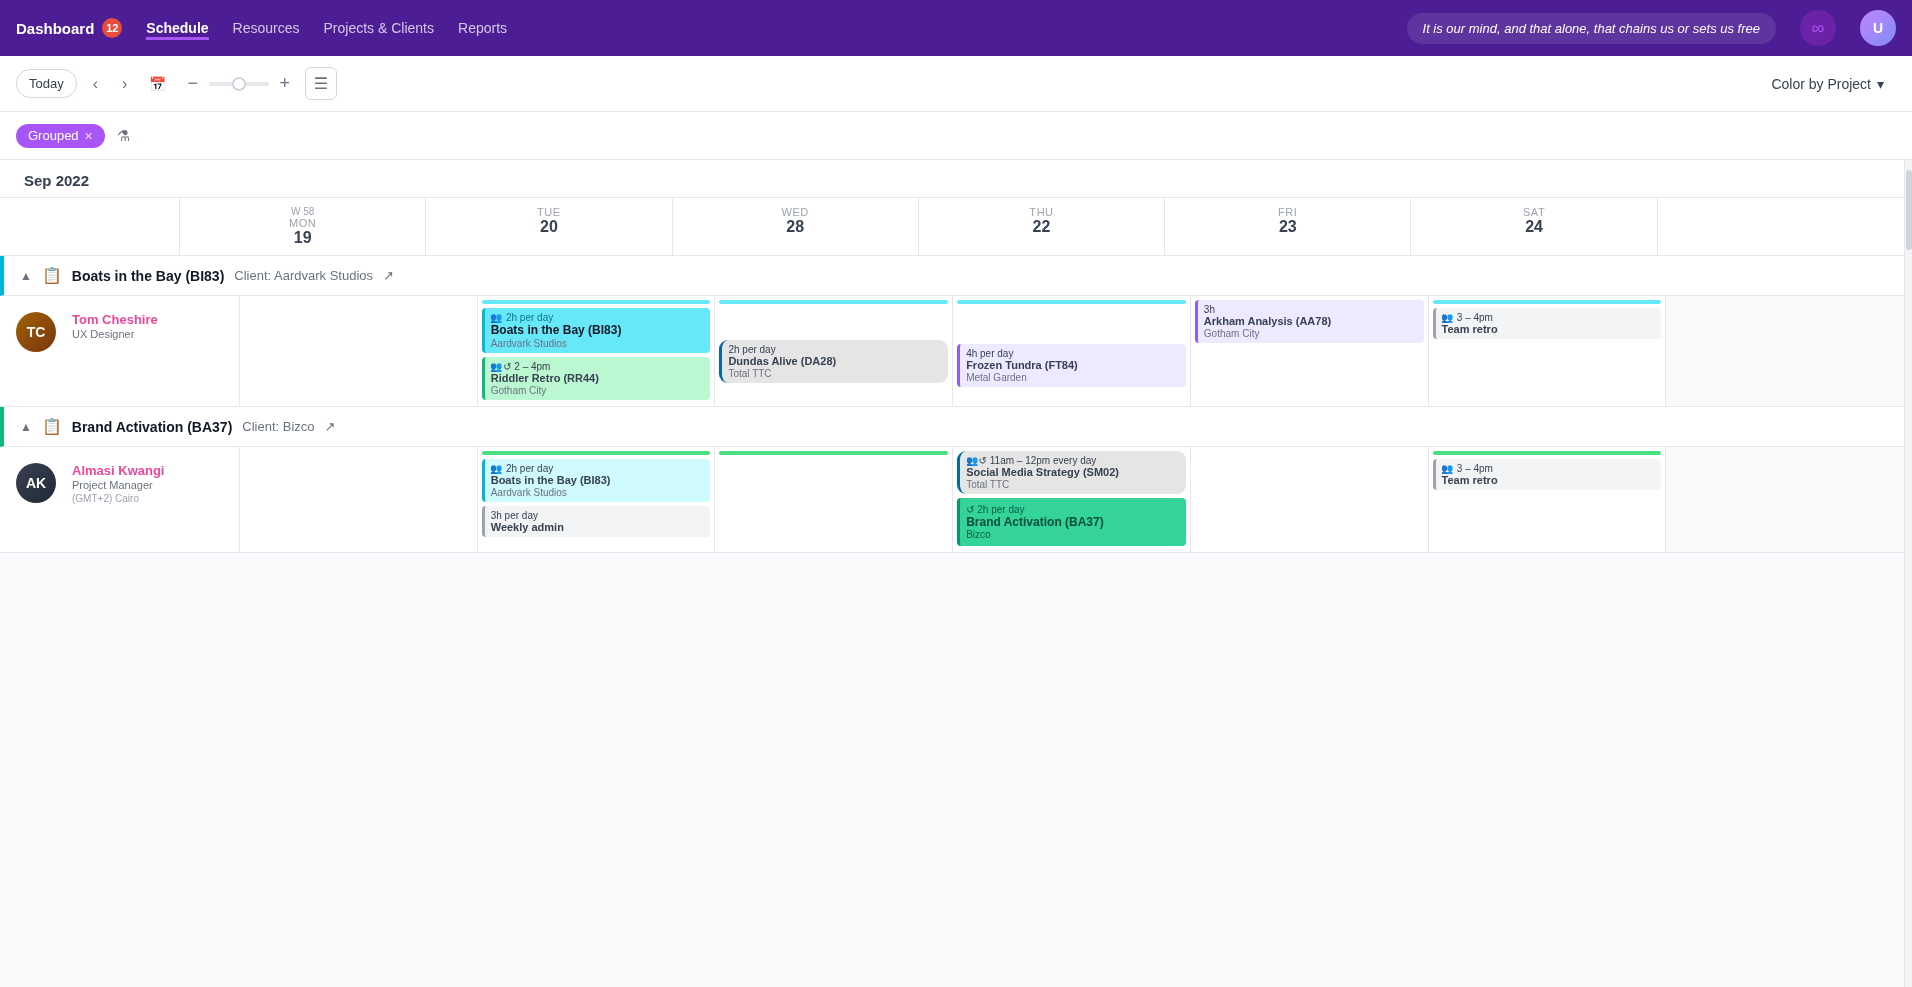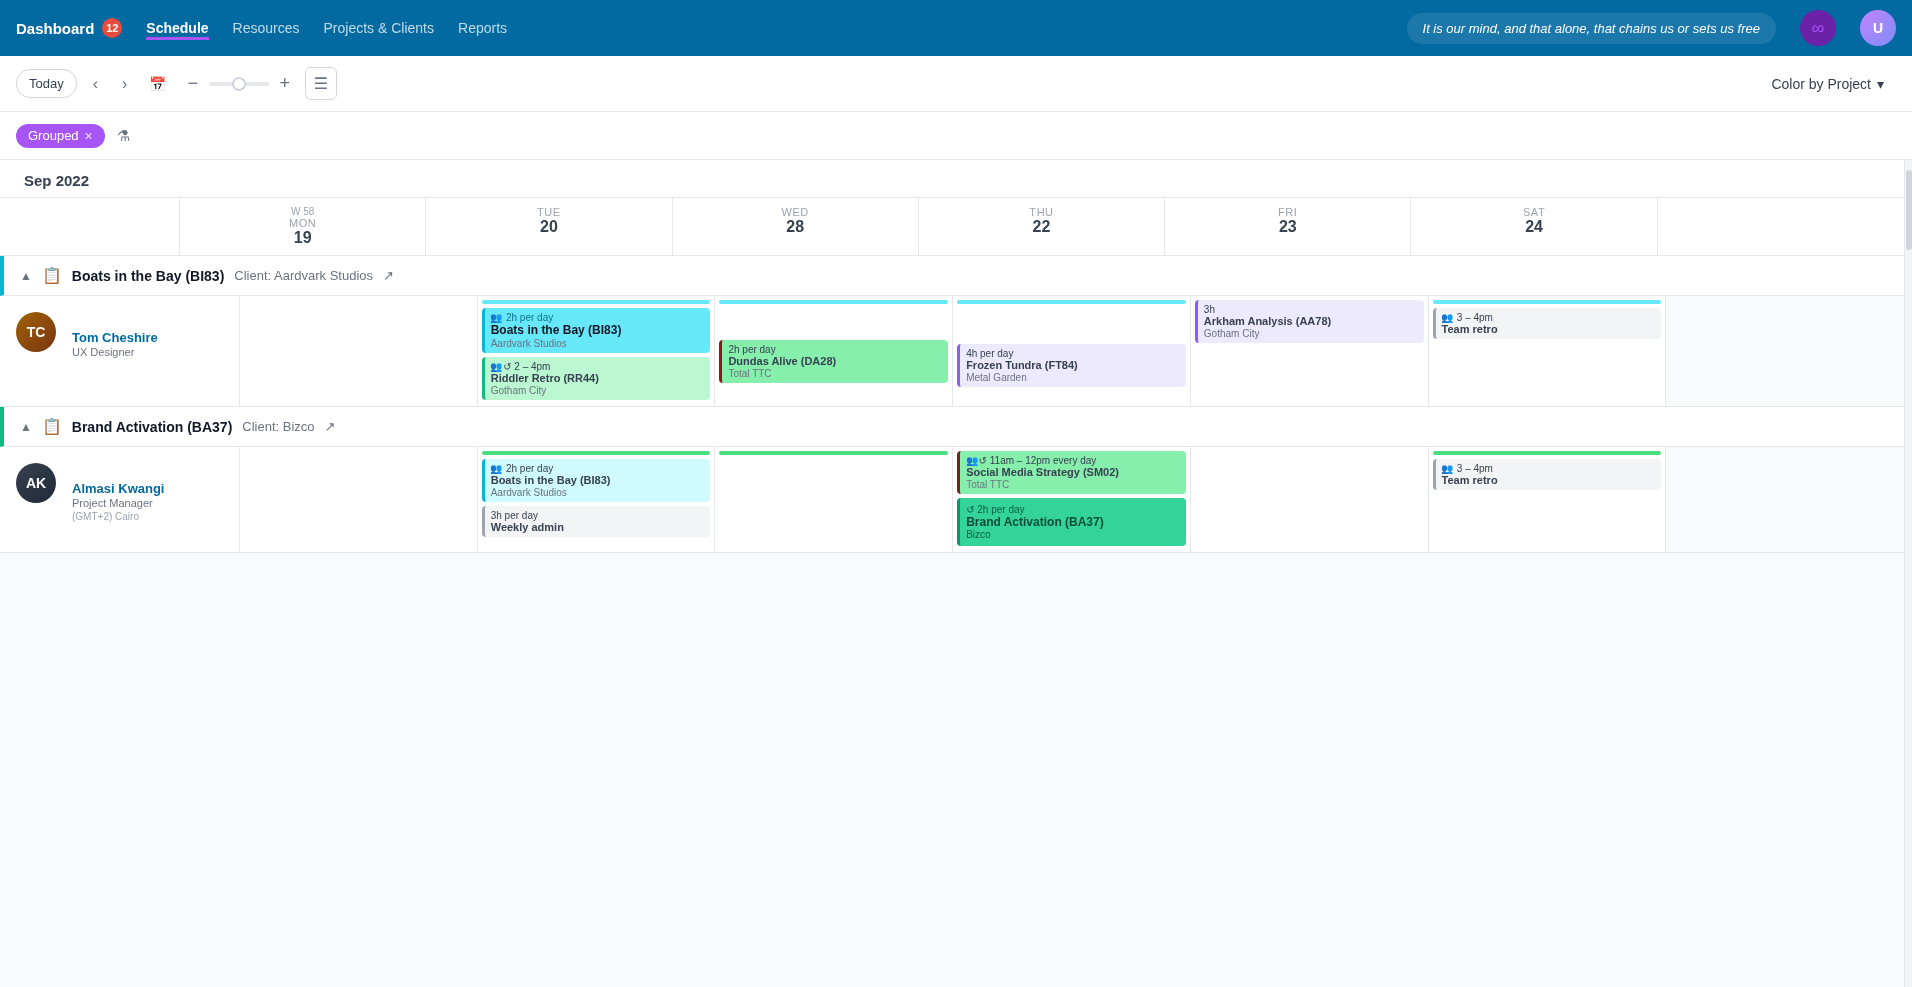--- a/index.html
+++ b/index.html
@@ -1,20 +1,20 @@
 <!DOCTYPE html>
 <html><head>
   <meta charset="utf-8">
   <style>
     * { box-sizing: border-box; margin: 0; padding: 0; }
     body { font-family: -apple-system, BlinkMacSystemFont, 'Segoe UI', sans-serif; background: #f5f5f5; overflow: hidden; width: 1912px; height: 987px; }
 
     
     .topnav {
-      background: #0369a1;
+      background: #4c1d95;
       display: flex;
       align-items: center;
       height: 56px;
       padding: 0 16px;
       gap: 24px;
     }
     .topnav-brand {
       display: flex; align-items: center; gap: 8px;
       color: white; font-weight: 700; font-size: 15px;
     }
@@ -234,21 +234,21 @@
       background: linear-gradient(135deg, #c084fc, #818cf8);
       display: flex; align-items: center; justify-content: center;
       color: white; font-weight: 600; font-size: 14px;
     }
     .person-avatar.brown {
       background: linear-gradient(135deg, #a16207, #78350f);
     }
     .person-avatar.dark {
       background: linear-gradient(135deg, #374151, #1f2937);
     }
-    .person-name { font-size: 13px; font-weight: 600; color: #0369a1; margin-top: 18px; }
+    .person-name { font-size: 13px; font-weight: 600; color: #ec4899; }
     .person-role { font-size: 11px; color: #6b7280; margin-top: 1px; }
     .person-tz { font-size: 10px; color: #9ca3af; margin-top: 2px; }
 
     .day-cell {
       background: white;
       border-right: 1px solid #e5e7eb;
       padding: 4px;
       min-height: 100px;
       position: relative;
       display: flex;
@@ -262,21 +262,21 @@
       border-radius: 4px;
       padding: 4px 6px;
       font-size: 11px;
       margin-bottom: 2px;
       cursor: pointer;
       position: relative;
     }
     .event-cyan { background: #cffafe; border-left: 3px solid #06b6d4; }
     .event-cyan-solid { background: #67e8f9; border-left: 3px solid #06b6d4; }
     .event-green { background: #bbf7d0; border-left: 3px solid #10b981; }
-    .event-pink { background: #86efac; border-left: 3px solid #7f1d1d; }
+    .event-pink { background: #e5e5e5; border-left: 3px solid #0369a1; border-radius: 9px; }
     .event-lavender { background: #ede9fe; border-left: 3px solid #8b5cf6; }
     .event-gray { background: #f3f4f6; border-left: 3px solid #9ca3af; }
     .event-subtitle { color: #6b7280; font-size: 10px; margin-top: 1px; }
     .event-bold-title { font-weight: 700; color: #111827; font-size: 12px; }
 
     
     .right-scrollbar {
       width: 8px; background: #f3f4f6;
       border-left: 1px solid #e5e7eb;
       display: flex; flex-direction: column; align-items: center;

